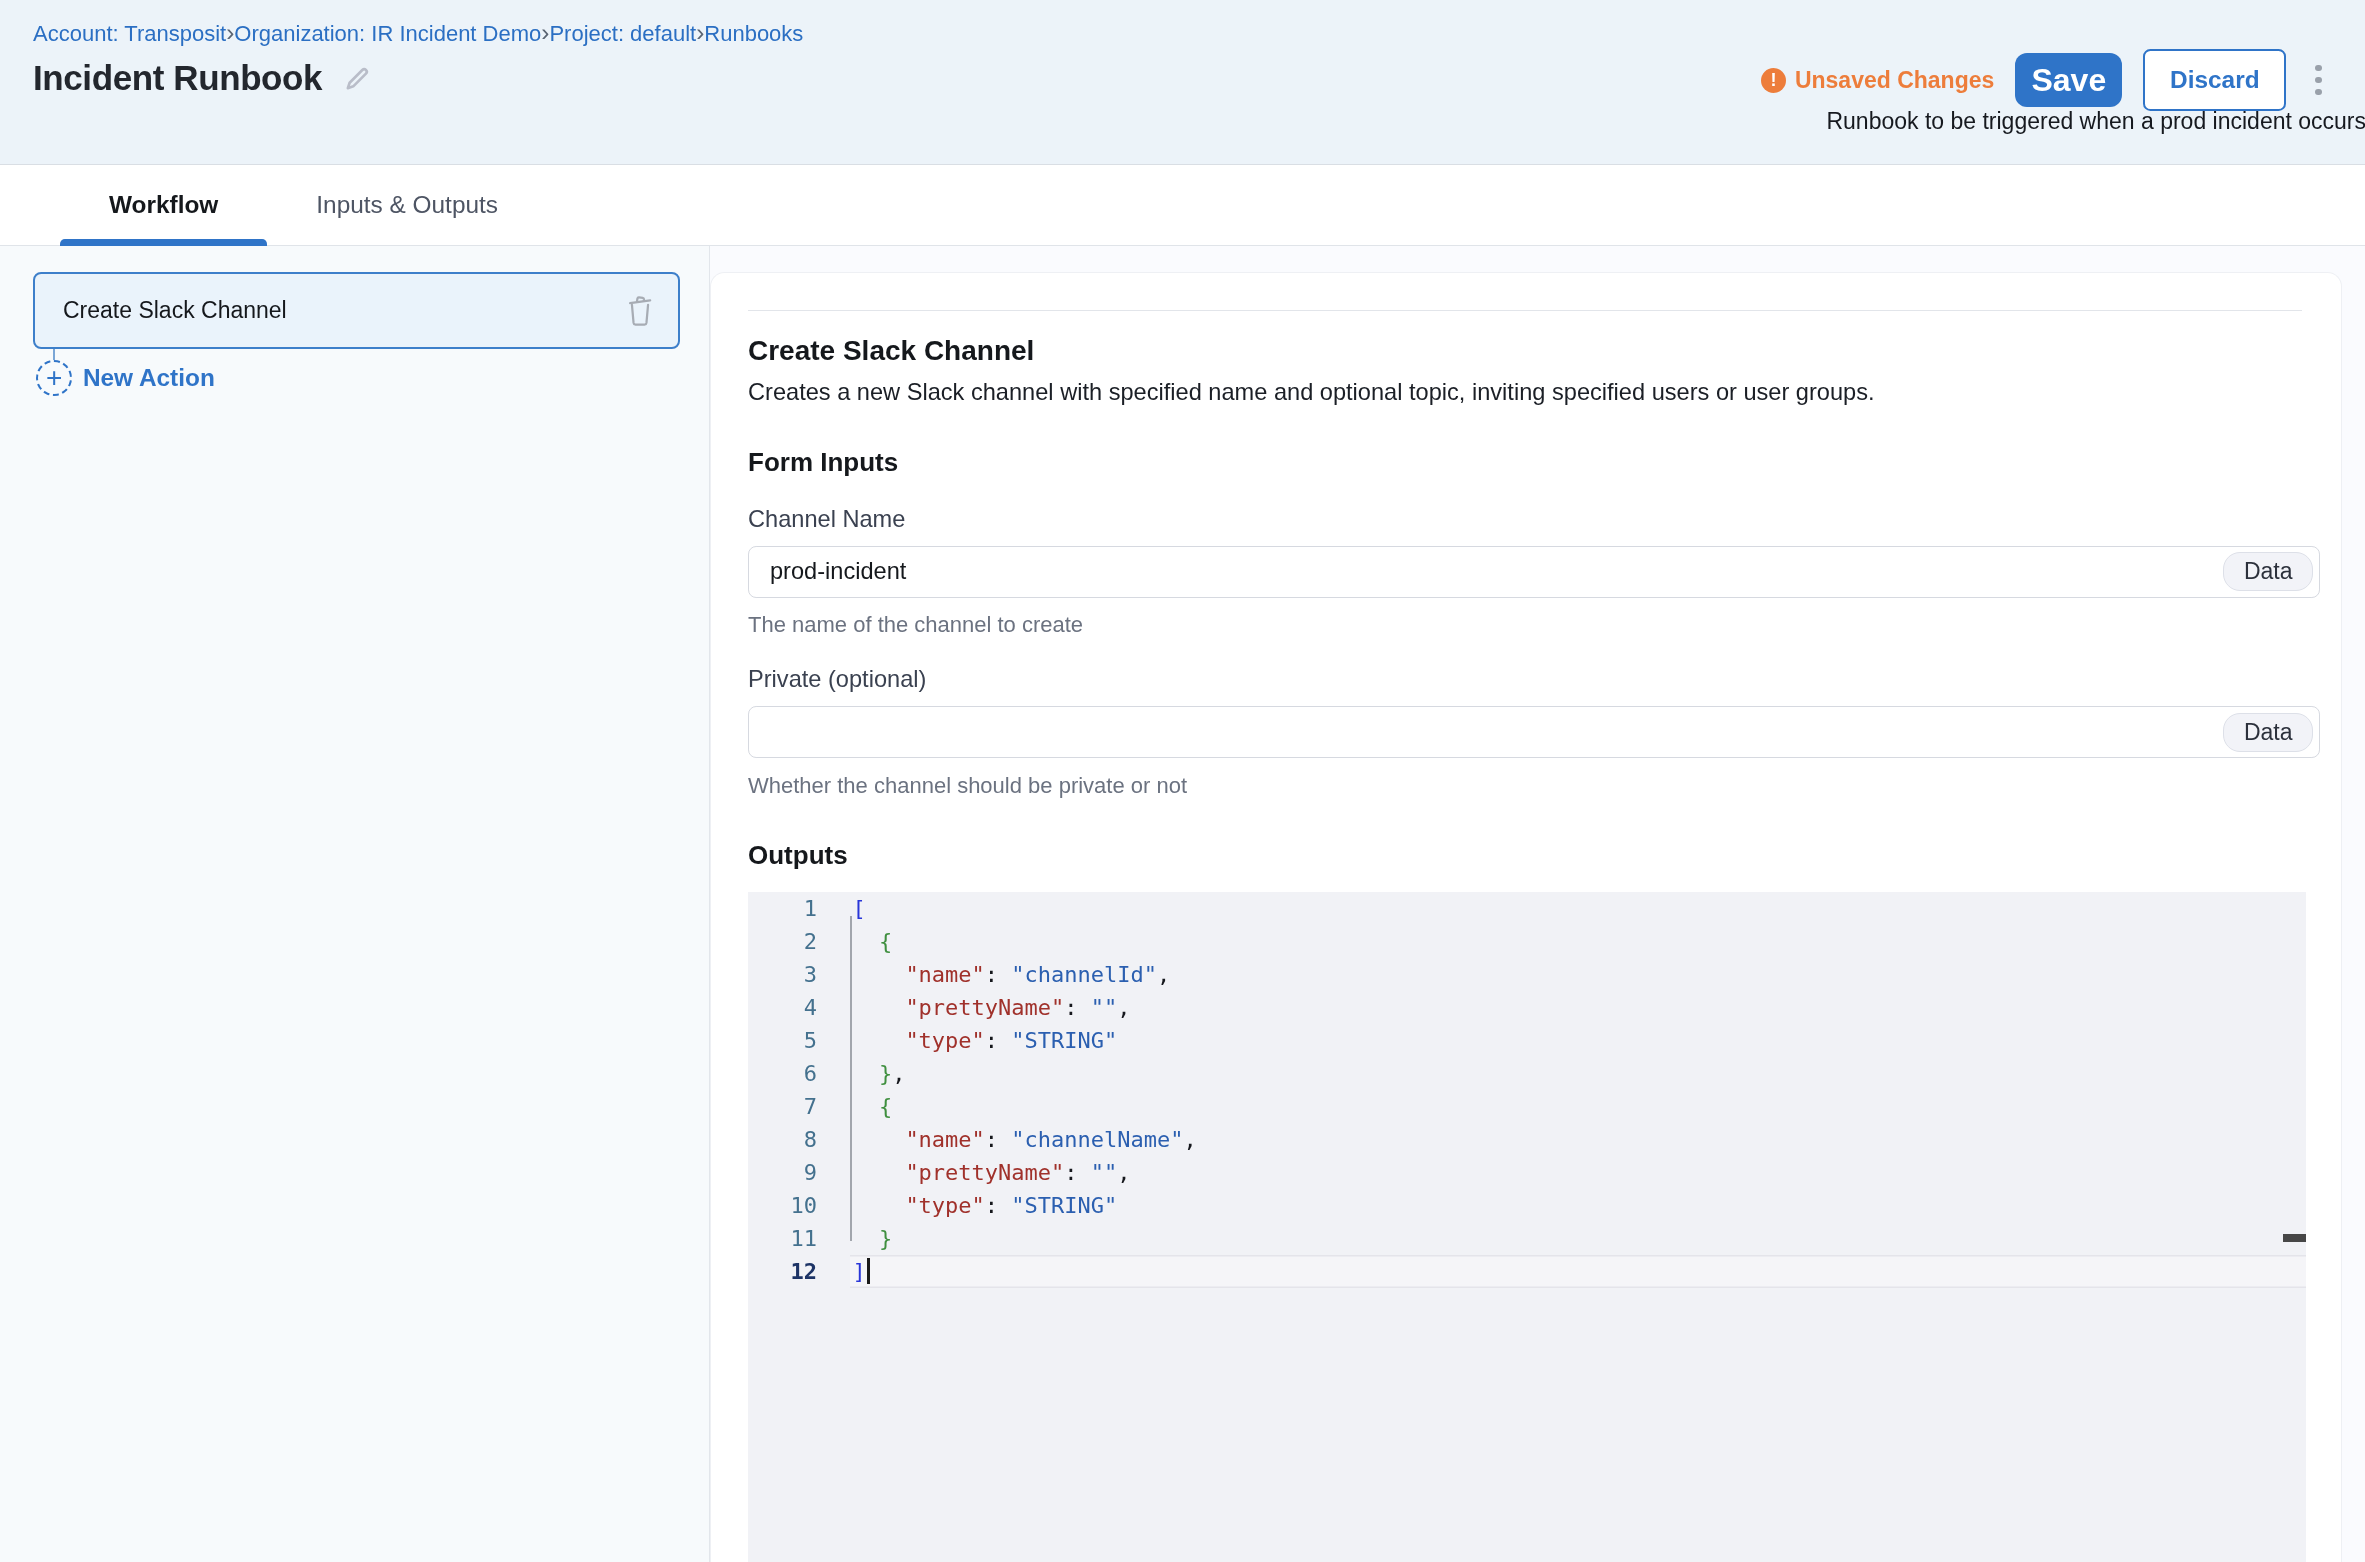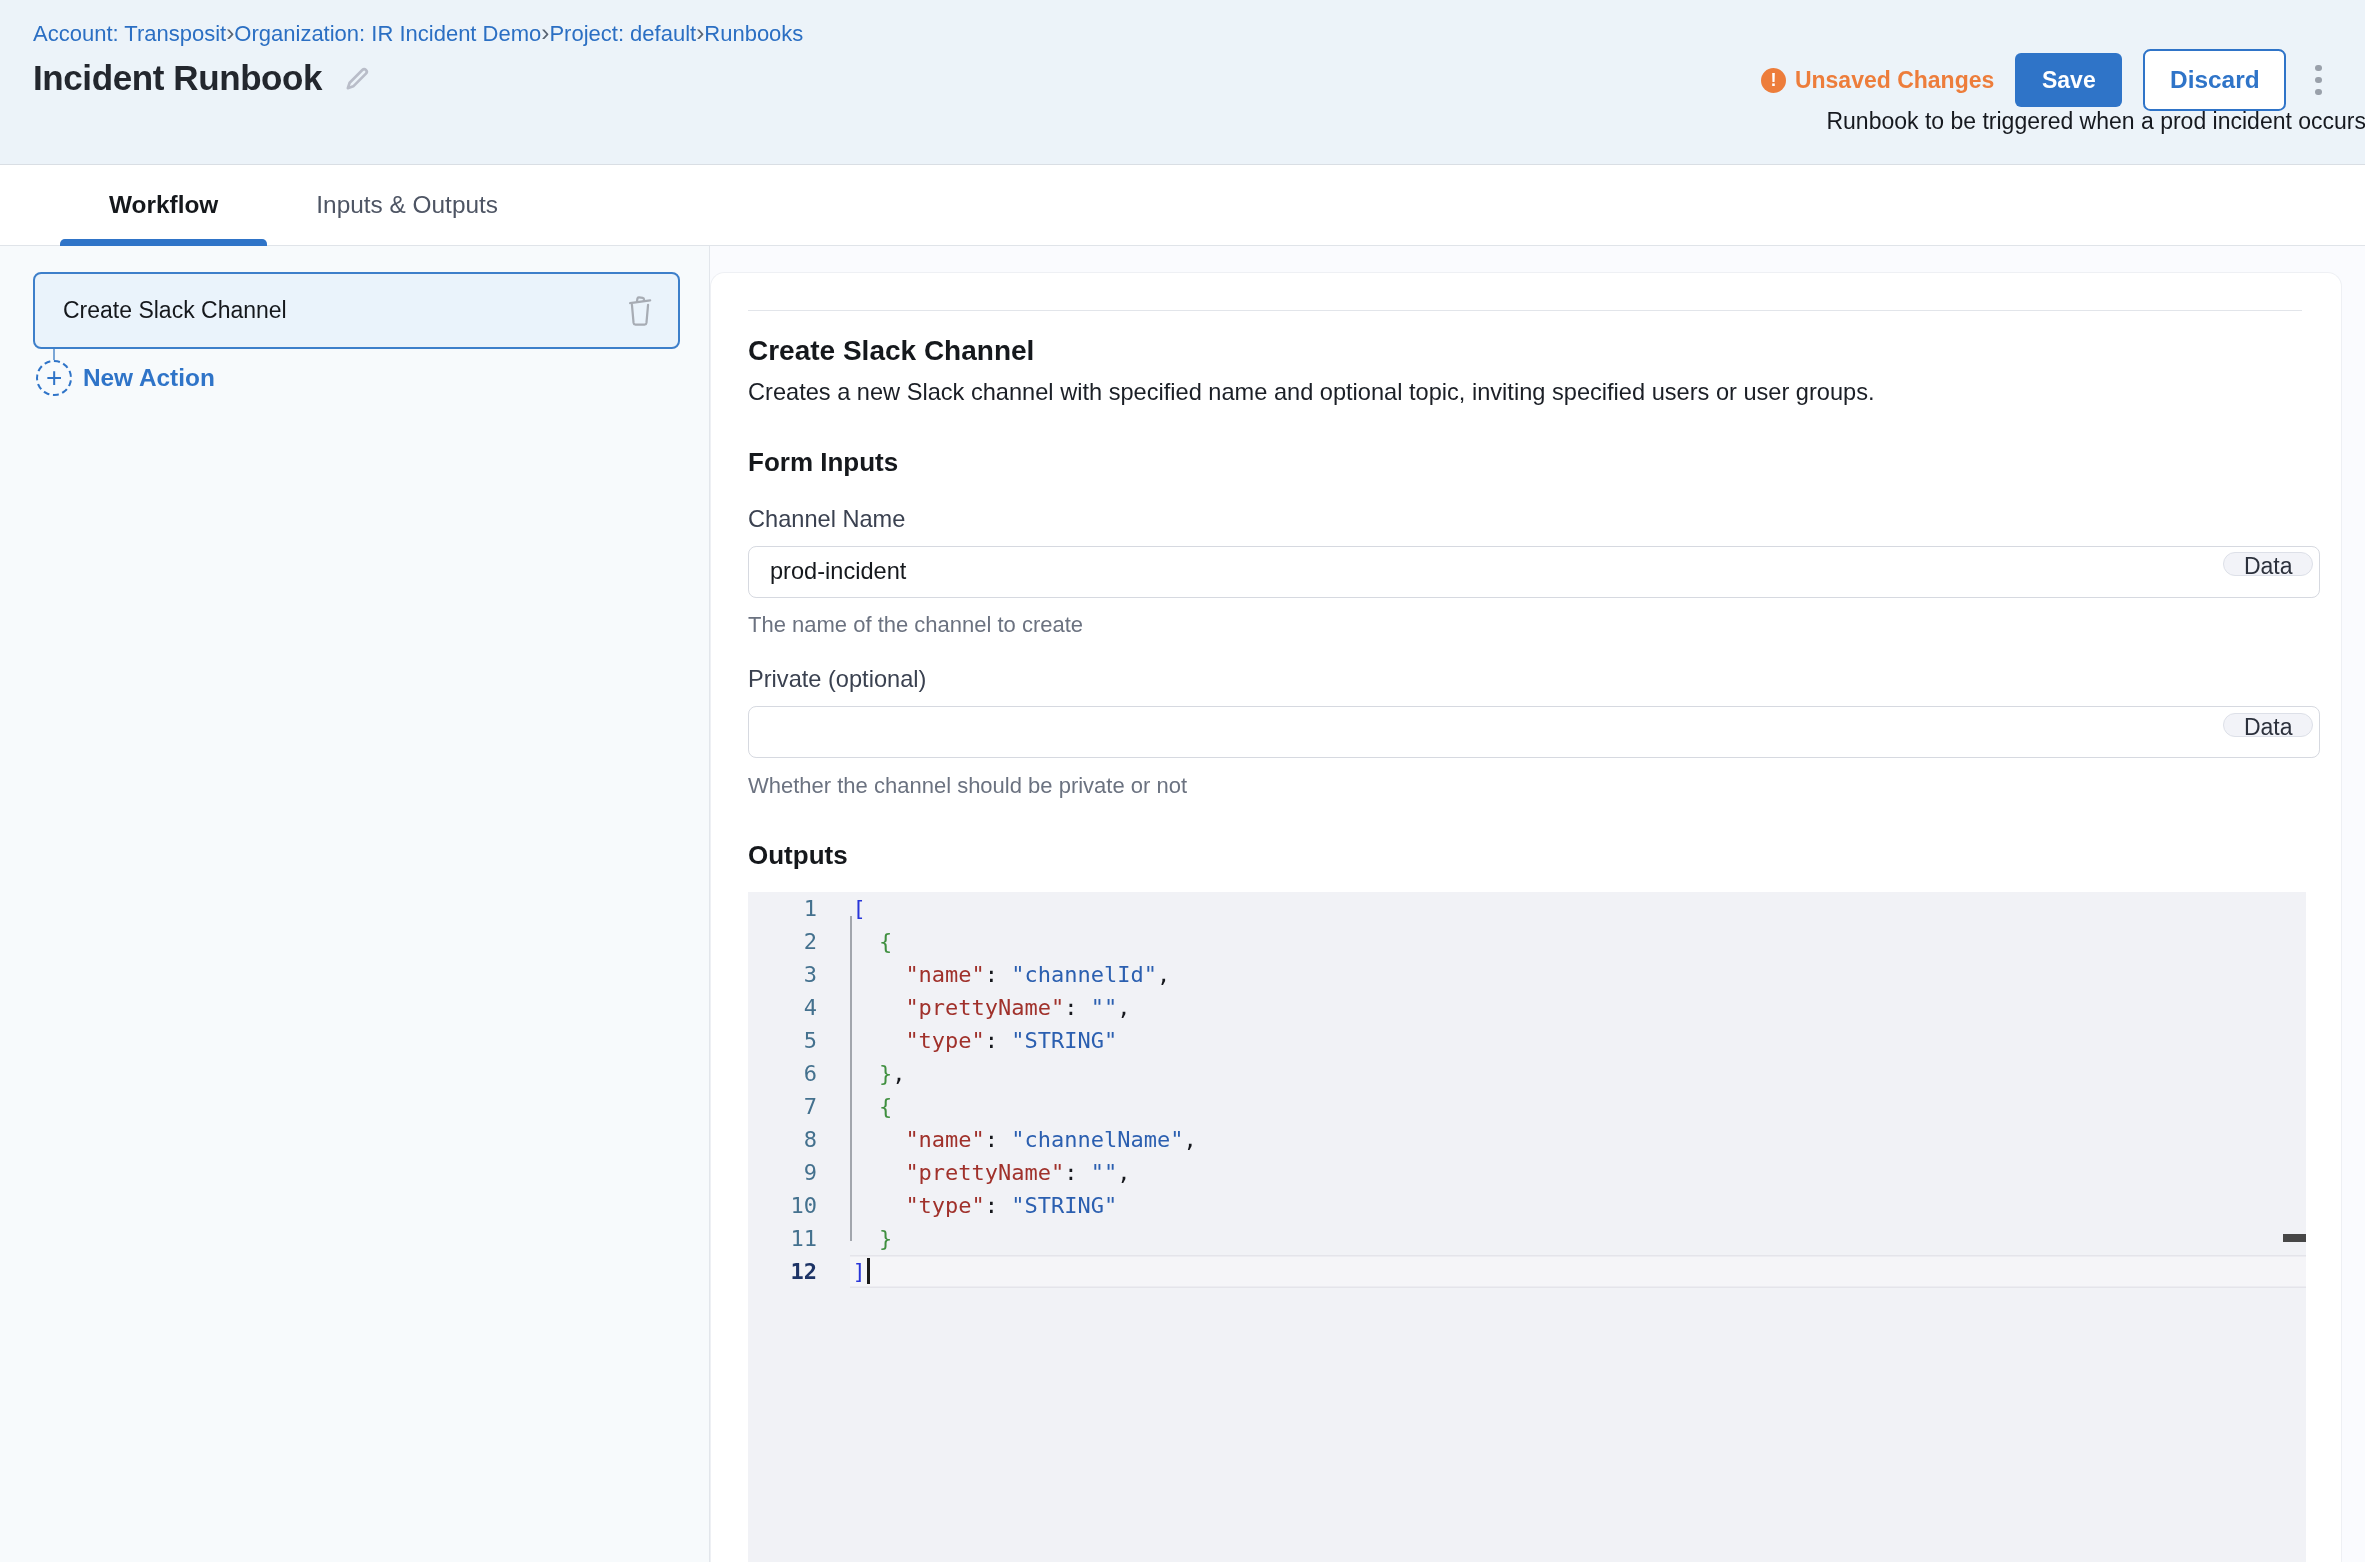--- a/index.html
+++ b/index.html
@@ -14,22 +14,22 @@
   .breadcrumb a { color:#2b6fc3; text-decoration:none; cursor:pointer; }
   .breadcrumb .sep { color:#5a6472; font-size:24.4px; line-height:1; }
   .title-row { display:flex; align-items:center; gap:21px; margin-top:11.4px; }
   .title-row h1 { font-size:35px; font-weight:700; color:#23272e; letter-spacing:-0.4px; }
   .pencil { display:inline-flex; cursor:pointer; }
   .subtitle { margin-top:9.8px; font-size:23px; color:#16191f;text-align:right; }
   .header-actions { position:absolute; top:49px; right:36px; display:flex; align-items:center; gap:21px; }
   .unsaved { display:flex; align-items:center; gap:9px; color:#ed7d3b; font-size:23px; font-weight:600; }
   .warn-icon { width:25px; height:25px; border-radius:50%; background:#ed7d3b; color:#fff;
     display:flex; align-items:center; justify-content:center; font-size:18px; font-weight:700; }
-  .btn-save { width:107px; height:54px; background:#2f74c8; color:#fff; border:none; border-radius:6px;
-    font-size:23px; font-weight:700; font-family:inherit; cursor:pointer; }
+  .btn-save { width:107px; height:54px; background:#2f74c8; color:#fff; border:none; border-radius:12px;
+    font-size:32px; font-weight:700; font-family:inherit; cursor:pointer; }
   .btn-discard { width:143px; height:62px; background:#fff; color:#2f74c8; border:2px solid #2f74c8;
     border-radius:7.3px; font-size:24.4px; font-weight:700; font-family:inherit; cursor:pointer; }
   .kebab { display:flex; flex-direction:column; gap:5.7px; padding:4.9px 8.1px; cursor:pointer; }
   .kebab i { width:6.5px; height:6.5px; border-radius:50%; background:#99a0aa; }
 
   
   .tabbar { height:81px; background:#fff; border-bottom:1.2px solid #e0e4e9; display:flex;
     padding-left:60px; flex:none; }
   .tab { position:relative; padding:0 49px; display:flex; align-items:center; font-size:24.4px;
     color:#4e5564; cursor:pointer; }
@@ -55,21 +55,21 @@
   .detail-card { margin:26px 24.4px 0 0; height:calc(100% - 26px); background:#fff;
     border:0.8px solid #eef0f4; border-bottom:none; border-radius:14.6px 14.6px 0 0; padding:0 20.3px 0 37px; overflow:hidden; }
   .top-divider { border-top:1.6px solid #e2e5ea; margin:37px 18px 0 0; }
   .detail-card h2 { margin-top:24.4px; font-size:28px; font-weight:700; color:#15181c; }
   .desc { margin-top:11.4px; font-size:23.6px; color:#1b1f26; }
   .detail-card h3 { margin-top:41px; font-size:26px; font-weight:700; color:#15181c; }
   .field label { display:block; margin-top:28px; font-size:23.6px; color:#3a4150; }
   .input-wrap { position:relative; margin-top:13px; }
   .input-wrap input { width:100%; height:52px; border:1.6px solid #d6d9e0; border-radius:8.1px;
     font-size:23.6px; font-family:inherit; color:#15181c; padding:0 154px 0 21px; background:#fff; outline:none; }
-  .data-btn { position:absolute; right:7.3px; top:6.5px; height:24px; padding:0 19.5px; background:#f2f3f8;
+  .data-btn { position:absolute; right:7.3px; top:6.5px; height:39px; padding:0 19.5px; background:#f2f3f8;
     border:1.6px solid #dde0e8; border-radius:17px; font-size:23px; font-family:inherit; color:#2c313c; cursor:pointer; }
   .helper { margin-top:14.6px; font-size:22px; color:#6b7280; }
   .outputs-h { margin-top:46px; }
 
   
   .editor { position:relative; margin-top:21px; height:705px; background:#f1f2f6;
     font-family:"DejaVu Sans Mono", monospace; font-size:22px; cursor:text; }
   .code-line { display:flex; height:33px; align-items:center; }
   .ln { width:69px; flex:none; text-align:right; color:#44718e; font-size:22px; }
   .code { margin-left:33px; padding-left:2.4px; flex:1; white-space:pre; color:#16181d;

